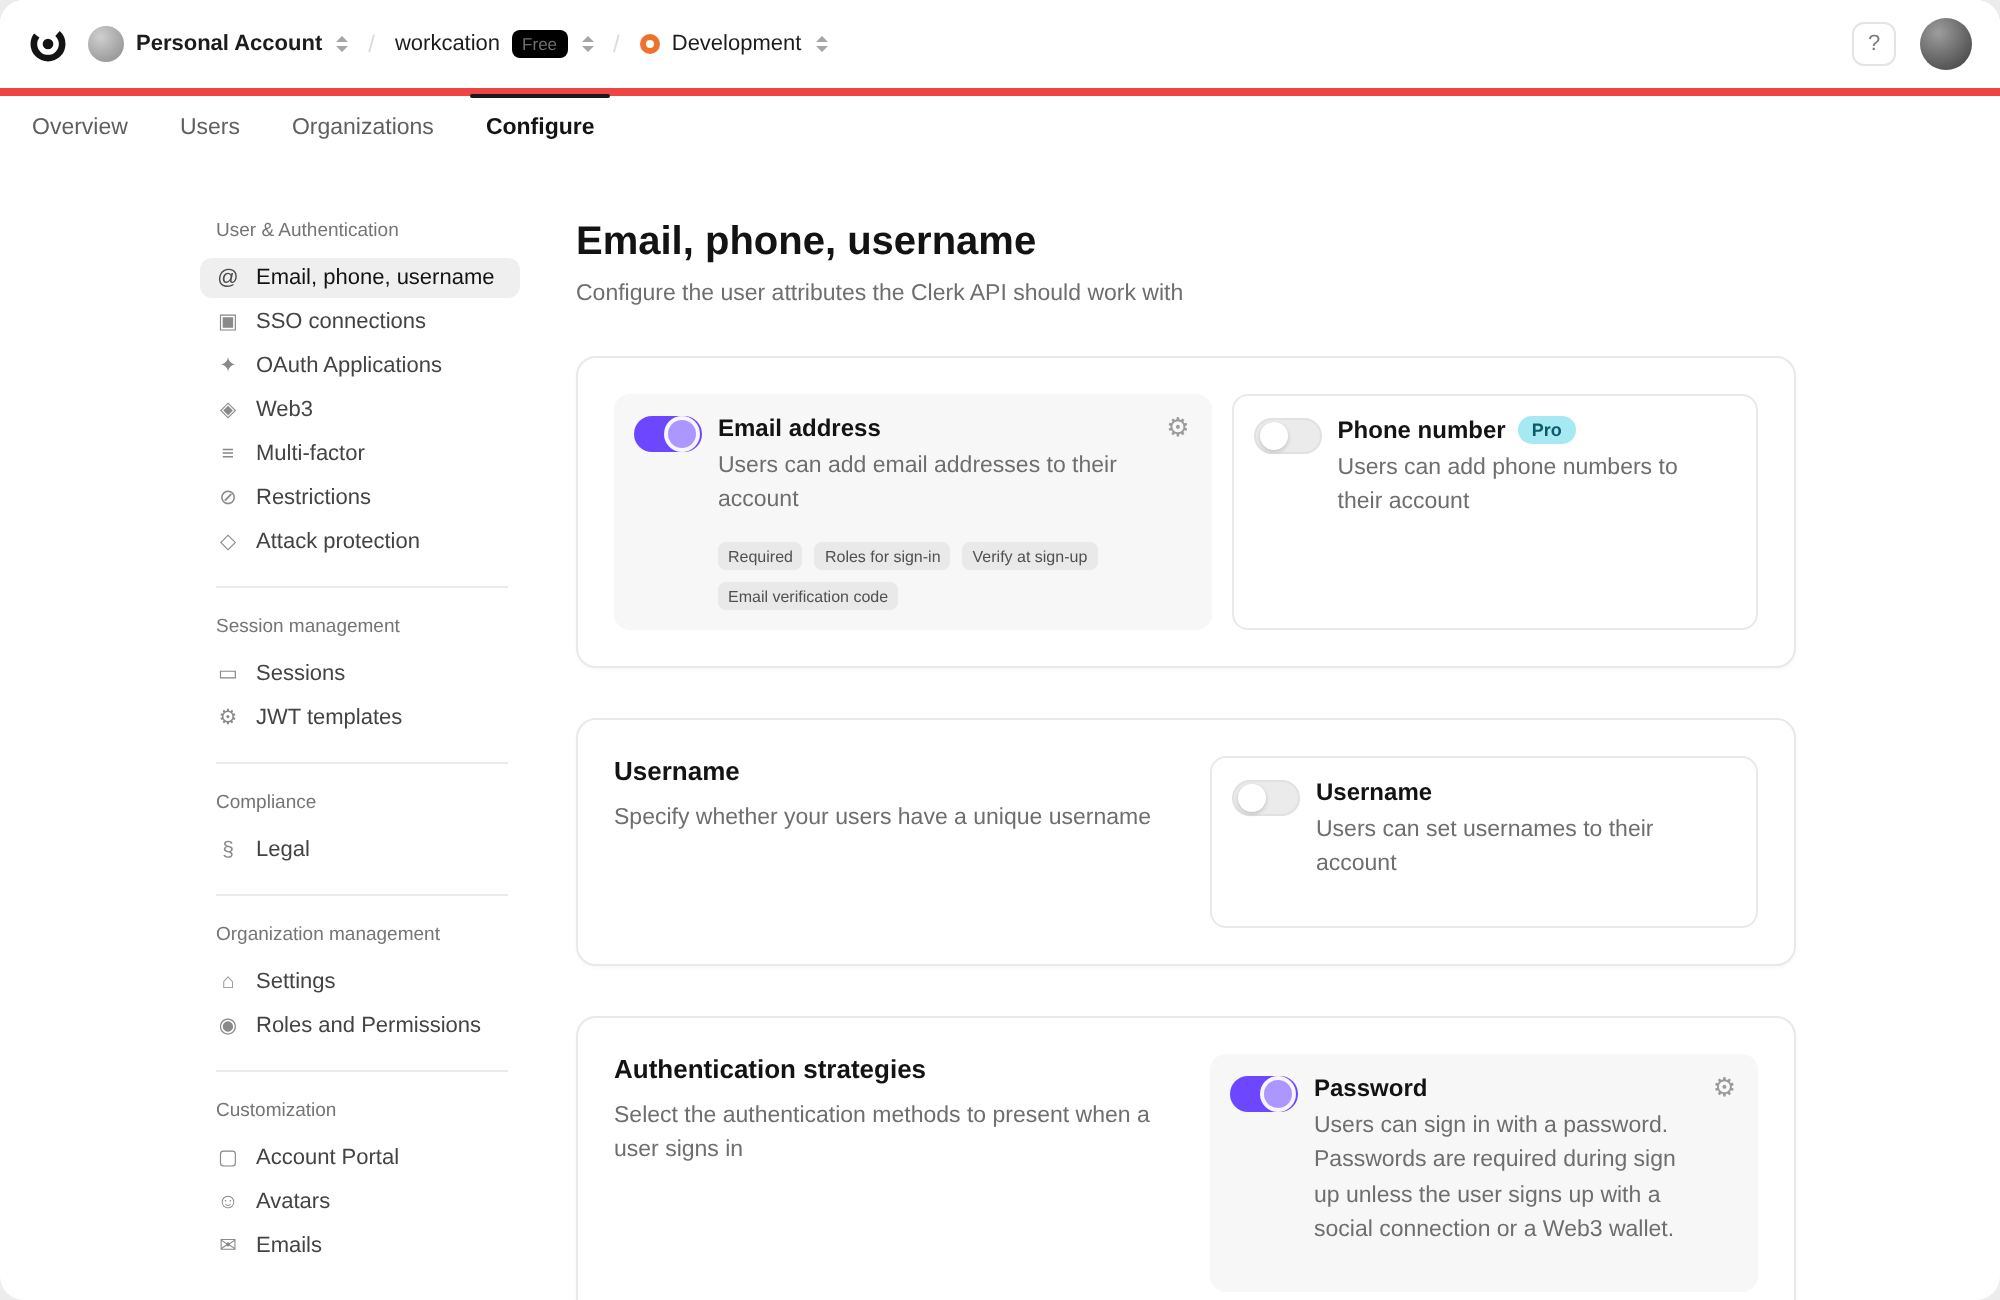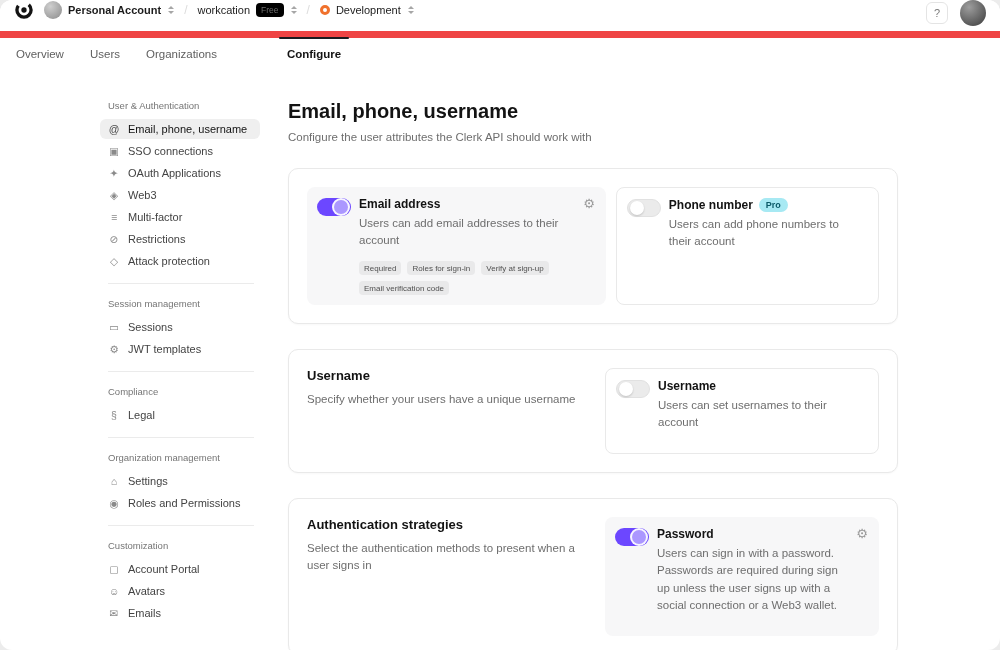--- a/index.html
+++ b/index.html
@@ -13,24 +13,24 @@
     width: 1000px; height: 650px;
     background: #fff;
     border-radius: 12px;
     overflow: hidden;
     margin: 0 auto;
     position: relative;
   }
 
   
   .topbar {
-    height: 38px;
-    display: flex; align-items: flex-start; justify-content: space-between;
+    height: 48px;
+    display: flex; align-items: center; justify-content: space-between;
     padding: 0 14px;
-    border-bottom: 7px solid #ef4444;
+    border-bottom: 4px solid #ef4444;
     background: #fff;
   }
   .tb-left { display: flex; align-items: center; gap: 10px; }
   .logo { width: 20px; height: 20px; display: inline-flex; }
   .crumb {
     display: flex; align-items: center; gap: 6px;
     border: 0; background: none; padding: 0;
     font-family: inherit; font-size: 11px; color: #1c1c1c; cursor: pointer;
   }
   .crumb .name { white-space: nowrap; }
@@ -73,21 +73,21 @@
     display: flex; align-items: stretch;
     padding-left: 14px; gap: 22px;
   }
   .tab {
     position: relative;
     display: flex; align-items: center;
     font-size: 11.5px; color: #5f5f5f;
     background: none; border: 0; padding: 0 2px;
     font-family: inherit; cursor: pointer;
   }
-  .tab.active { color: #131313; font-weight: 700; margin-left: 44px; }
+  .tab.active { color: #131313; font-weight: 700; }
   .tab.active::before {
     content: ""; position: absolute; top: -1px; left: -6px; right: -6px;
     height: 2px; background: #1a1a1e; border-radius: 1px;
   }
 
   
   .content { display: flex; padding: 30px 0 0 100px; }
 
   
   .sidebar { width: 160px; flex-shrink: 0; }

